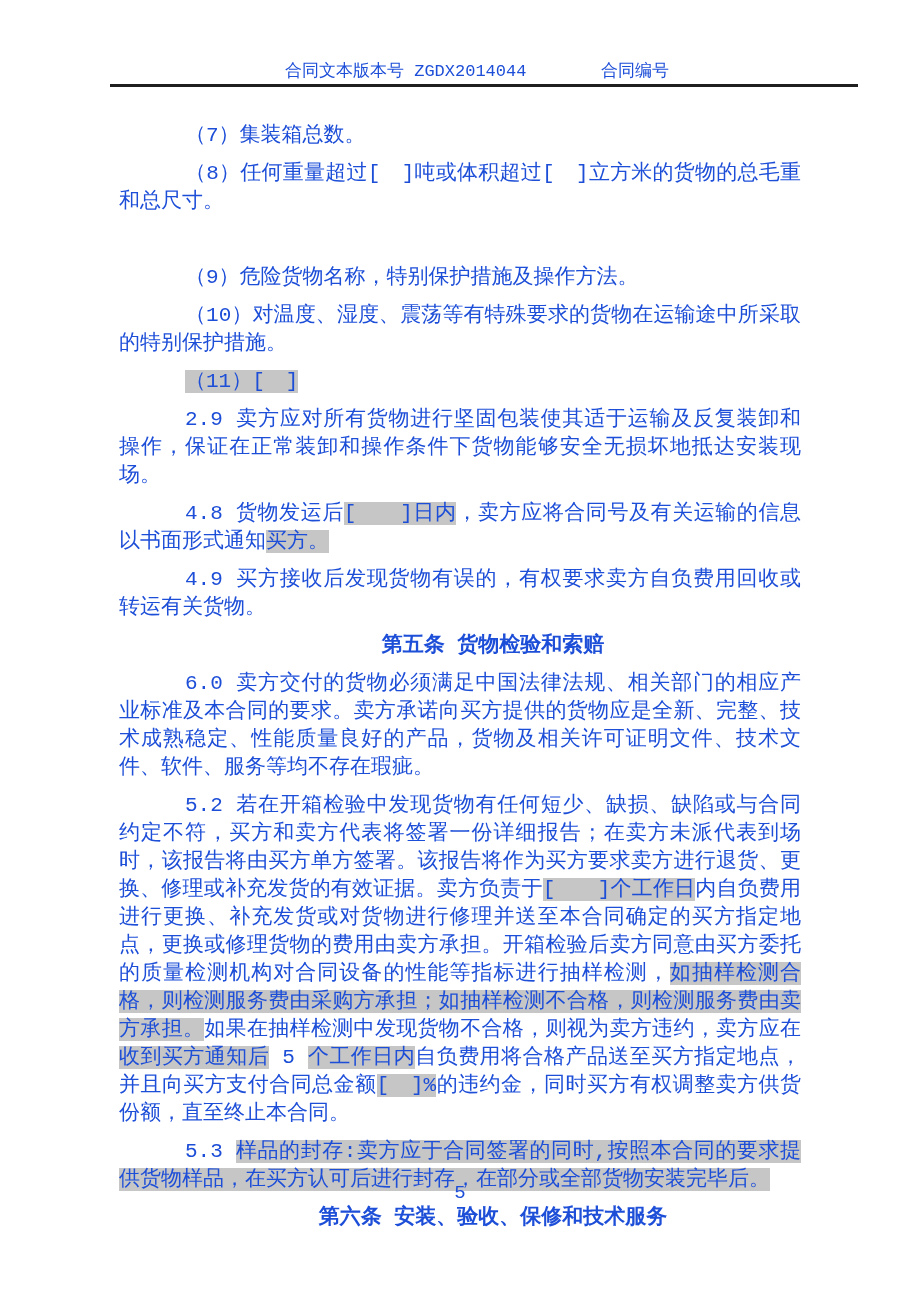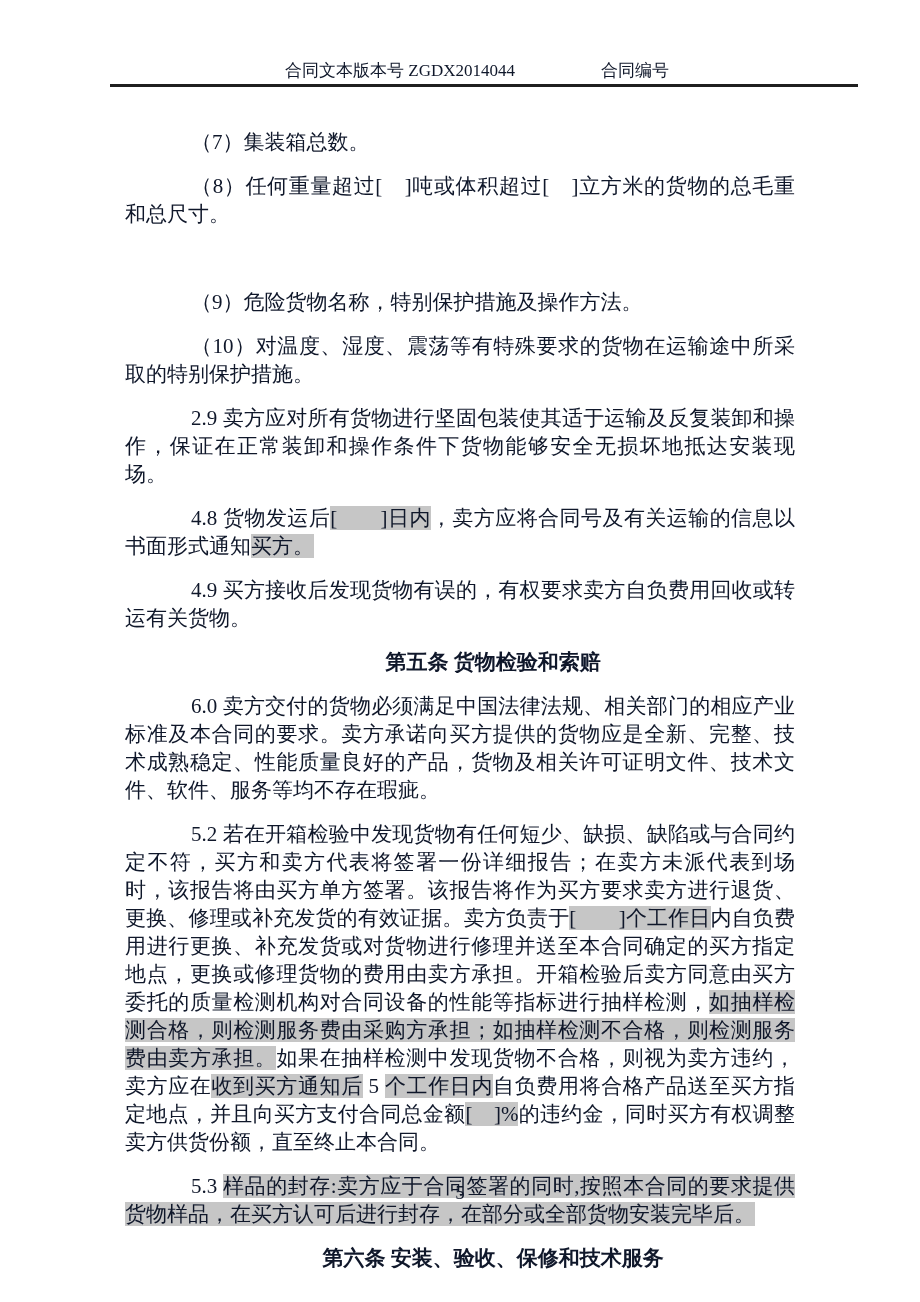--- a/index.html
+++ b/index.html
@@ -5,22 +5,22 @@
   html, body {
     margin: 0;
     padding: 0;
     background: #ffffff;
   }
   .page {
     position: relative;
     width: 920px;
     height: 1302px;
     background: #ffffff;
-    color: #0f172a;
-    font-family: Liberation Serif, serif;
+    color: #1d4ed8;
+    font-family: Liberation Mono, monospace;
     overflow: hidden;
   }
   .header-version {
     position: absolute;
     left: 285px;
     top: 59px;
     font-size: 17px;
     white-space: nowrap;
   }
   .header-contract-no {
@@ -39,21 +39,21 @@
     height: 3px;
     background: #1f1f1f;
   }
   .doc-body {
     position: absolute;
     left: 109px;
     top: 112px;
     width: 702px;
   }
   p.para {
-    margin: 16px;
+    margin: 10px;
     font-size: 21px;
     line-height: 28px;
     text-align: justify;
     text-indent: 66px;
     word-break: break-all;
   }
   p.para.heading {
     font-weight: bold;
     text-align: center;
   }
@@ -79,20 +79,21 @@
   <span class="header-version">合同文本版本号 ZGDX2014044</span>
   <span class="header-contract-no">合同编号</span>
   <div class="header-rule"></div>
 
   <div class="doc-body" id="doc-body">
       <p class="para normal"><span>（7）集装箱总数。</span></p>
       <p class="para normal"><span>（8）任何重量超过[　]吨或体积超过[　]立方米的货物的总毛重和总尺寸。</span></p>
       <p class="para blank"></p>
       <p class="para normal"><span>（9）危险货物名称，特别保护措施及操作方法。</span></p>
       <p class="para normal"><span>（10）对温度、湿度、震荡等有特殊要求的货物在运输途中所采取的特别保护措施。</span></p>
+      <p class="para normal"><span class="hl">（11）[　]</span></p>
       <p class="para normal"><span>2.9 卖方应对所有货物进行坚固包装使其适于运输及反复装卸和操作，保证在正常装卸和操作条件下货物能够安全无损坏地抵达安装现场。</span></p>
       <p class="para normal"><span>4.8 货物发运后</span><span class="hl">[　　]日内</span><span>，卖方应将合同号及有关运输的信息以书面形式通知</span><span class="hl">买方。</span></p>
       <p class="para normal"><span>4.9 买方接收后发现货物有误的，有权要求卖方自负费用回收或转运有关货物。</span></p>
       <p class="para heading"><span>第五条 货物检验和索赔</span></p>
       <p class="para normal"><span>6.0 卖方交付的货物必须满足中国法律法规、相关部门的相应产业标准及本合同的要求。卖方承诺向买方提供的货物应是全新、完整、技术成熟稳定、性能质量良好的产品，货物及相关许可证明文件、技术文件、软件、服务等均不存在瑕疵。</span></p>
       <p class="para normal"><span>5.2 若在开箱检验中发现货物有任何短少、缺损、缺陷或与合同约定不符，买方和卖方代表将签署一份详细报告；在卖方未派代表到场时，该报告将由买方单方签署。该报告将作为买方要求卖方进行退货、更换、修理或补充发货的有效证据。卖方负责于</span><span class="hl">[　　]个工作日</span><span>内自负费用进行更换、补充发货或对货物进行修理并送至本合同确定的买方指定地点，更换或修理货物的费用由卖方承担。开箱检验后卖方同意由买方委托的质量检测机构对合同设备的性能等指标进行抽样检测，</span><span class="hl">如抽样检测合格，则检测服务费由采购方承担；如抽样检测不合格，则检测服务费由卖方承担。</span><span>如果在抽样检测中发现货物不合格，则视为卖方违约，卖方应在</span><span class="hl">收到买方通知后</span><span> 5 </span><span class="hl">个工作日内</span><span>自负费用将合格产品送至买方指定地点，并且向买方支付合同总金额</span><span class="hl">[　]%</span><span>的违约金，同时买方有权调整卖方供货份额，直至终止本合同。</span></p>
       <p class="para normal"><span>5.3 </span><span class="hl">样品的封存:卖方应于合同签署的同时,按照本合同的要求提供货物样品，在买方认可后进行封存，在部分或全部货物安装完毕后。</span></p>
       <p class="para heading"><span>第六条 安装、验收、保修和技术服务</span></p>
     </div>
 

